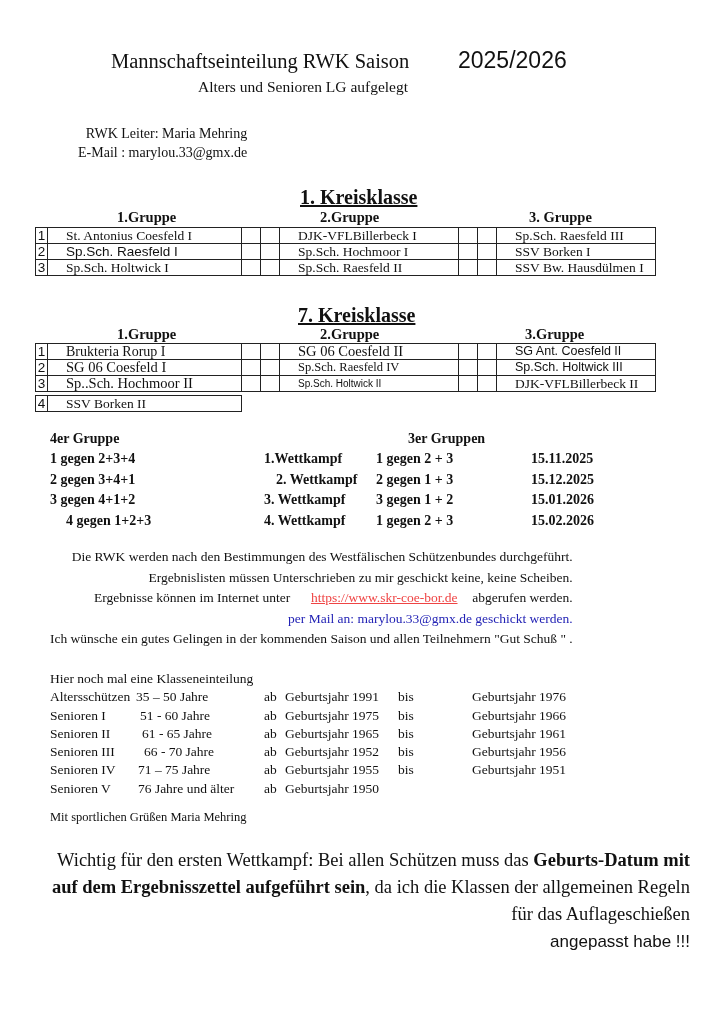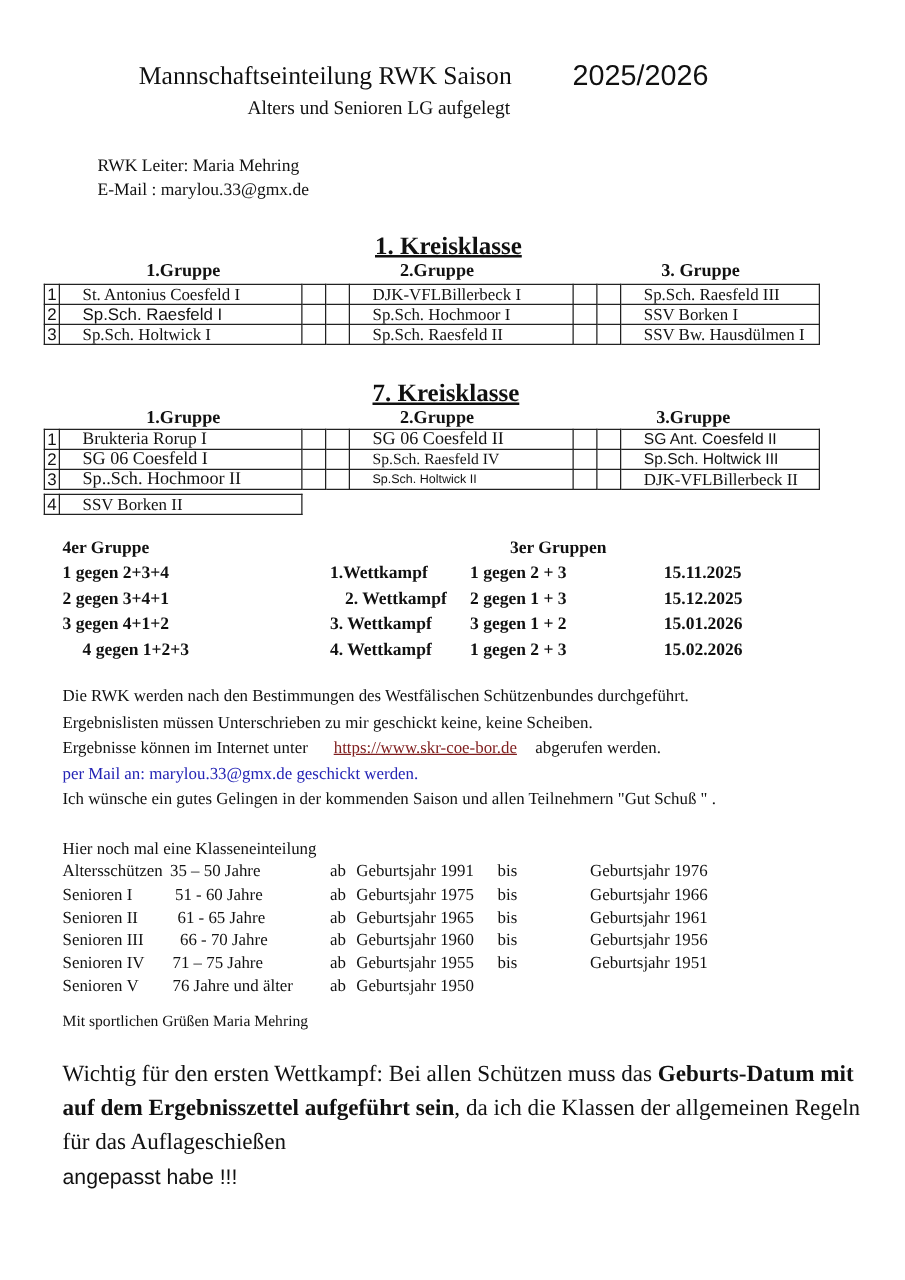--- a/index.html
+++ b/index.html
@@ -1,33 +1,33 @@
 <!DOCTYPE html>
 <html><head>
   <meta charset="utf-8">
   <style>
     html, body { margin:0; padding:0; background:#ffffff; }
     body { width:724px; height:1024px; position:relative; overflow:hidden; color:#111; font-family:"Liberation Serif", serif; }
-    .abs { position:absolute; white-space:nowrap; }
+    .abs { position:absolute; white-space:nowrap;text-align:right; }
     .serif { font-family:"Liberation Serif", serif; }
     .sans { font-family:"Liberation Sans", sans-serif; }
     .title { left:111px; top:50px; font-size:20.5px; }
     .season { left:458px; top:47px; font-size:23px; }
     .subtitle { left:198px; top:78px; font-size:15.5px; }
     .leader { left:78px; top:124px; font-size:14px; line-height:19px; }
     .sec-heading { font-weight:bold; font-size:20px; text-decoration:underline; }
     .grp-head { font-weight:bold; font-size:14.5px; }
     table.grid { position:absolute; border-collapse:collapse; }
     table.grid td { border:1px solid #222; height:15px; padding:0; font-size:13.5px; line-height:15px; }
     td.num { width:11px; text-align:center; font-family:"Liberation Sans", sans-serif; font-size:11px; }
     td.name { padding-left:18px !important; }
     td.gap { width:18px; }
     .sched { font-weight:bold; font-size:14px; }
     .para { left:50px; top:547px; font-size:13.5px; line-height:20.5px; }
-    .link { color:#7f1d1d; text-decoration:underline; }
+    .link { color:#ef4444; text-decoration:underline; }
     .blue { color:#2323b5; }
     .klass { left:50px; top:670px; font-size:13.5px; line-height:18.3px; }
     .klass .row { position:relative; height:18.3px; }
     .klass .row span { position:absolute; white-space:nowrap; }
     .greet { left:50px; top:810px; font-size:12.5px; }
     .important { left:50px; top:847px; font-size:18.5px; line-height:27px; white-space:normal; width:640px; }
   </style>
 </head>
 <body>
 
@@ -195,21 +195,21 @@
     <span style="left:92px">61 - 65 Jahre</span>
     <span style="left:214px">ab</span>
     <span style="left:235px">Geburtsjahr 1965</span>
     <span style="left:348px">bis</span>
     <span style="left:422px">Geburtsjahr 1961</span>
   </div>
   <div class="row">
     <span style="left:0">Senioren III</span>
     <span style="left:94px">66 - 70 Jahre</span>
     <span style="left:214px">ab</span>
-    <span style="left:235px">Geburtsjahr 1960</span>
+    <span style="left:235px">Geburtsjahr 1952</span>
     <span style="left:348px">bis</span>
     <span style="left:422px">Geburtsjahr 1956</span>
   </div>
   <div class="row">
     <span style="left:0">Senioren IV</span>
     <span style="left:88px">71 – 75 Jahre</span>
     <span style="left:214px">ab</span>
     <span style="left:235px">Geburtsjahr 1955</span>
     <span style="left:348px">bis</span>
     <span style="left:422px">Geburtsjahr 1951</span>

